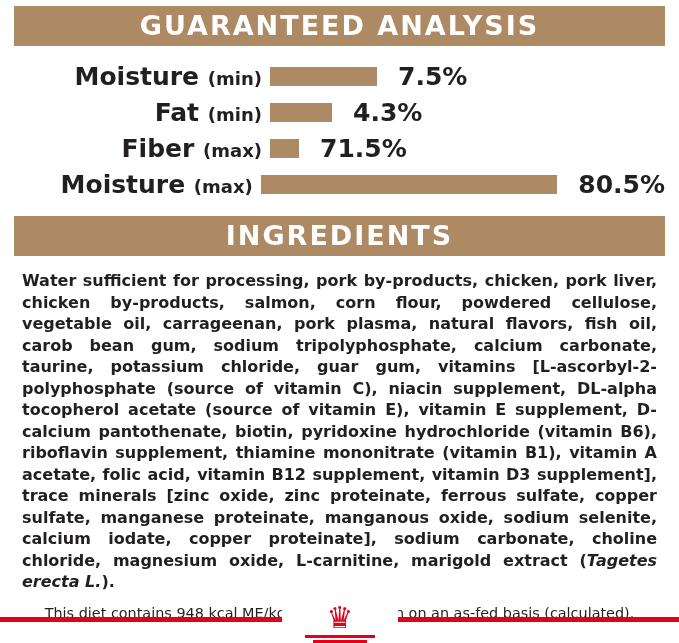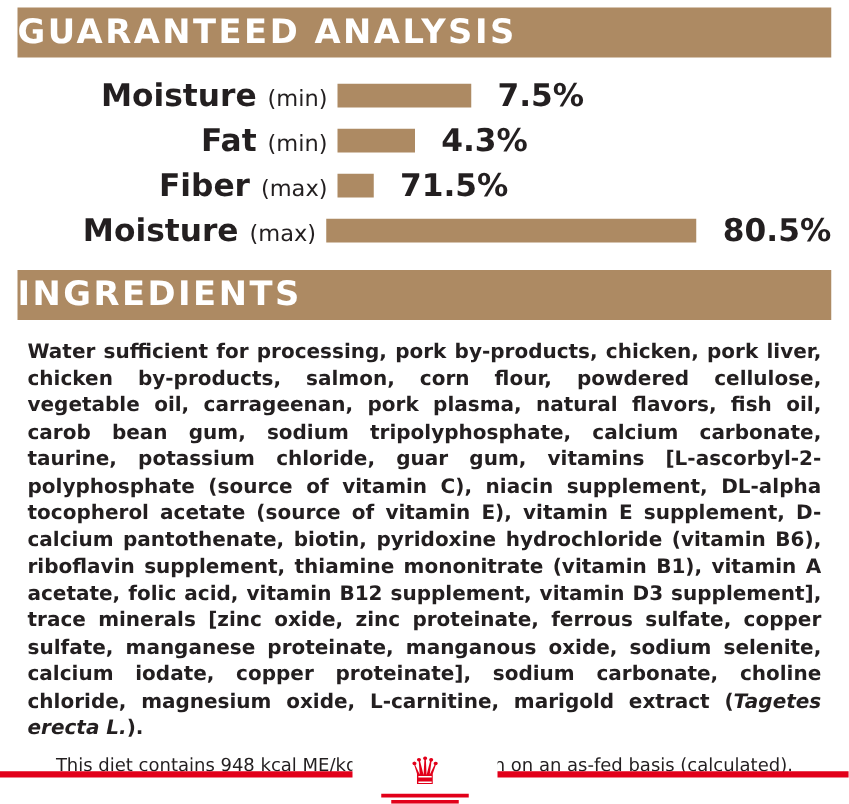--- a/index.html
+++ b/index.html
@@ -18,21 +18,21 @@
     position: relative;
     width: 679px;
     height: 643px;
     box-sizing: border-box;
   }
 
   
   .bar {
     background: #ad8a63;
     color: #ffffff;
-    text-align: left;
+    text-align: center;
     font-family: "DejaVu Sans", sans-serif;
     font-weight: bold;
     letter-spacing: 2px;
     font-size: 27px;
     line-height: 40px;
     height: 40px;
     margin: 0 14px;
   }
   .bar.guaranteed { margin-top: 6px; }
 
@@ -49,21 +49,21 @@
     width: 248px;
     text-align: right;
     padding-right: 8px;
     white-space: nowrap;
     font-weight: bold;
     font-size: 25px;
     color: #231f20;
   }
   .ga-label .qual {
     font-size: 18px;
-    font-weight: normal;
+    font-weight: bold;
   }
   .ga-barwrap {
     flex: 1 1 auto;
     display: flex;
     align-items: center;
     min-width: 0;
   }
   .ga-bar {
     height: 19px;
     background: #ad8a63;

